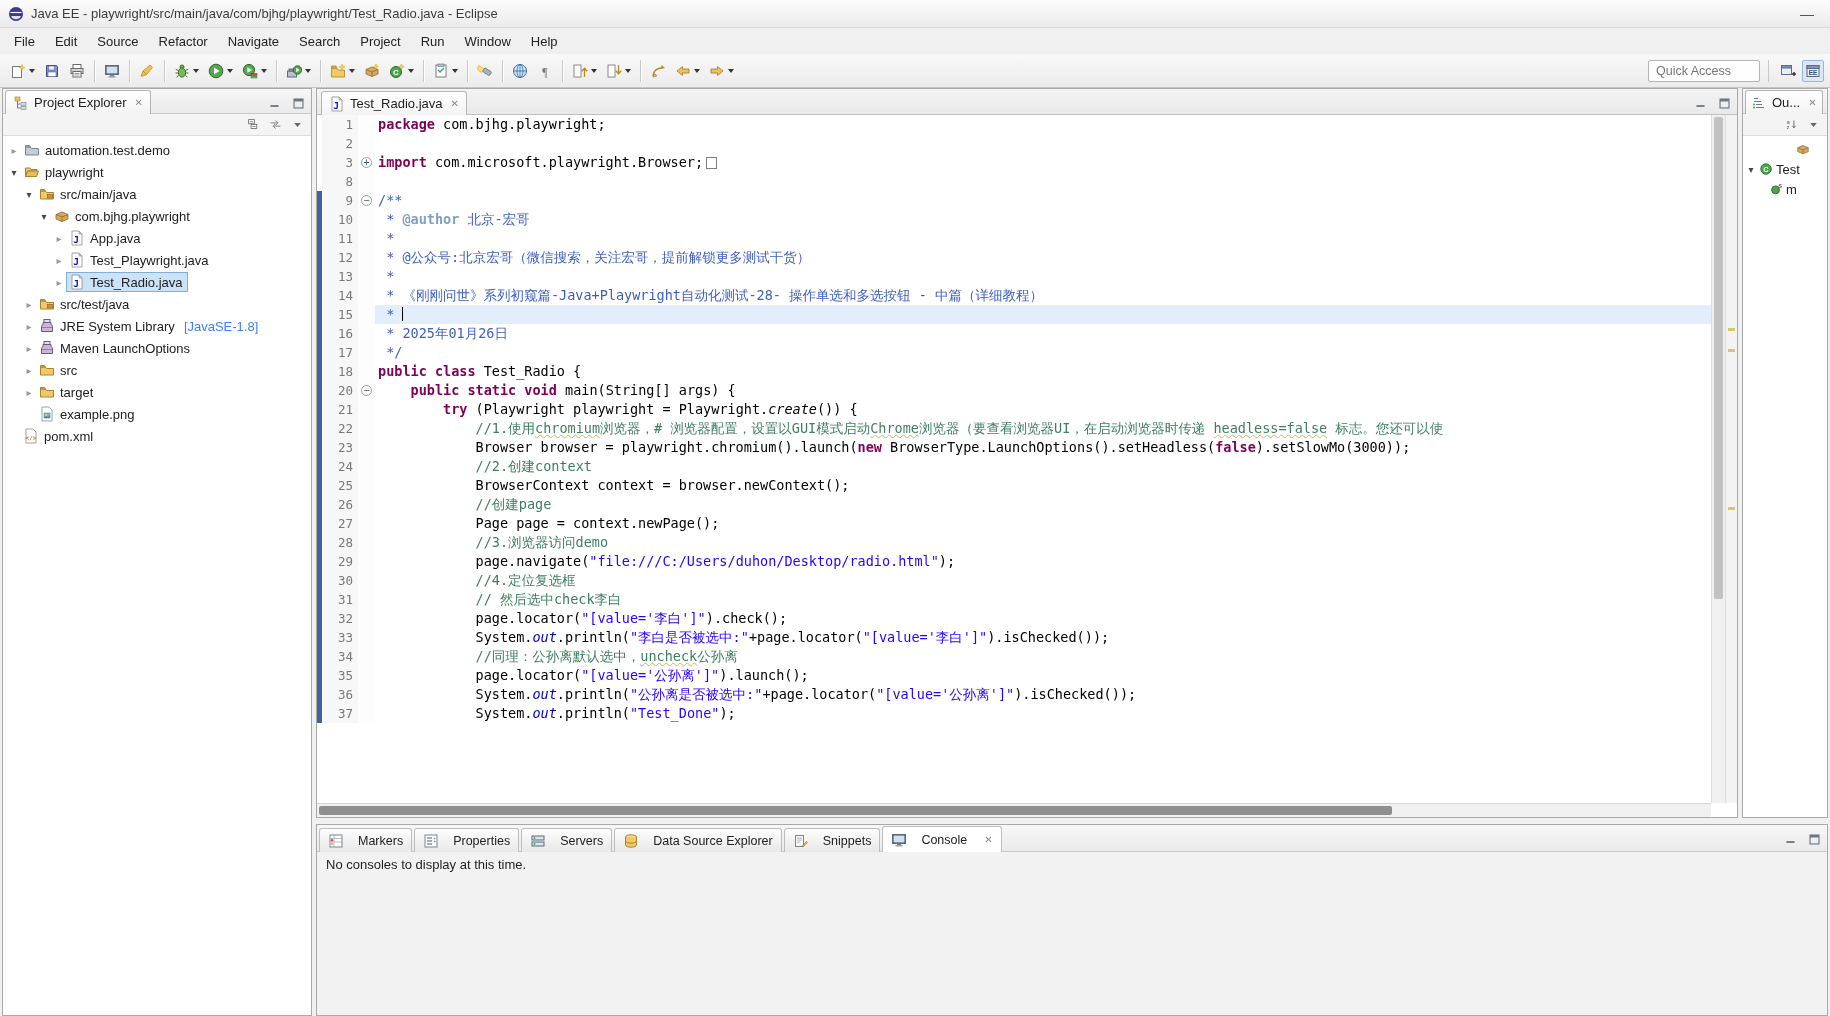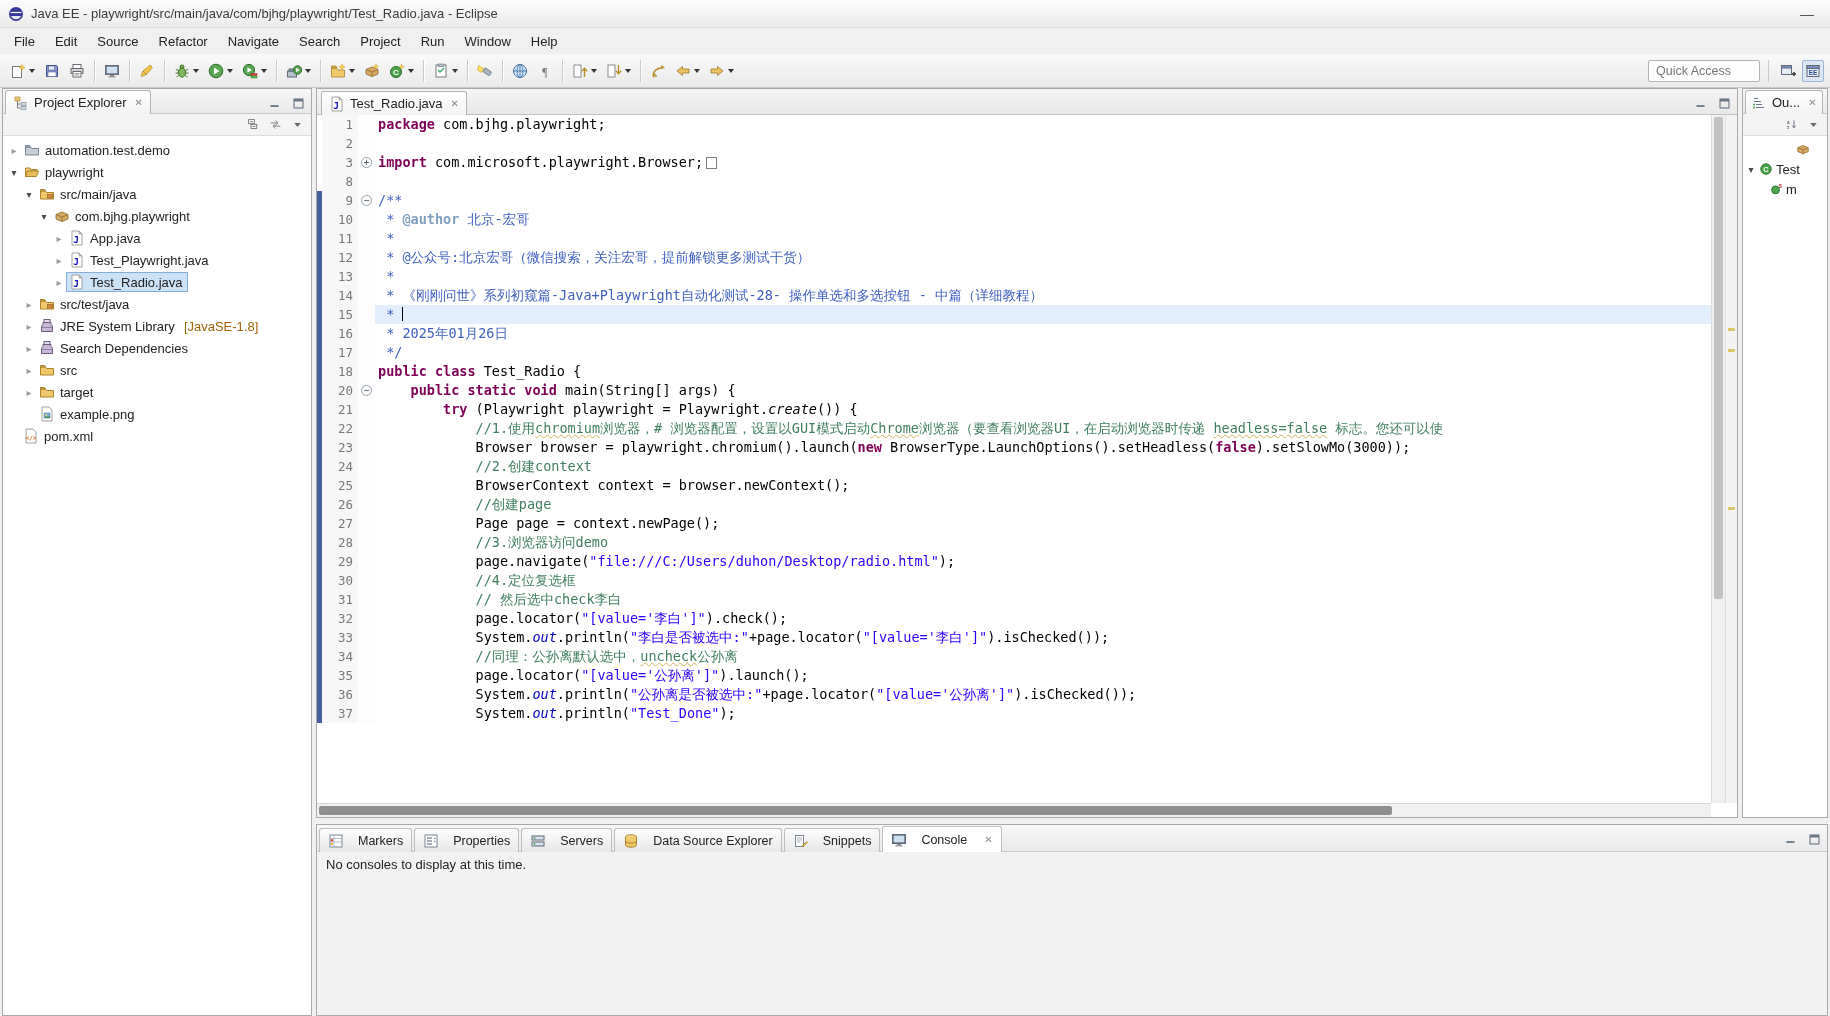--- a/index.html
+++ b/index.html
@@ -64,21 +64,21 @@
   .view-toolbar { height:22px; background:#f4f4f4; border-bottom:1px solid #dddddd;
     display:flex; justify-content:flex-end; align-items:center; gap:5px; padding:0 5px; flex:none; }
 
   
   .tree { flex:1; overflow:hidden; padding-top:3px; background:#fff; }
   .tree-row { height:22px; display:flex; align-items:center; white-space:nowrap; }
   .arrow { width:14px; flex:none; text-align:center; font-size:10px; color:#4a4a4a; }
   .arrow.col { color:#9a9a9a; }
   .row-inner { display:flex; align-items:center; gap:5px; padding:1px 4px 1px 2px; border:1px solid transparent; }
   .tree-row.selected .row-inner { background:#cbe2f7; border-color:#84aed6; }
-  .tsub { color:#a16207; margin-left:4px; }
+  .tsub { color:#3b82f6; margin-left:4px; }
 
   
   .editor-tabs { height:26px; background:linear-gradient(#f4f4f4,#e9e9e9); border-bottom:1px solid #c0c0c0;
     display:flex; align-items:flex-end; padding-left:2px; position:relative; flex:none; }
   .editor-body { position:relative; flex:1; overflow:hidden; background:#fff;
     font-family:"DejaVu Sans Mono","Liberation Mono",monospace; font-size:13.5px; }
   .code-scroll { position:absolute; top:0; left:0; right:26px; bottom:14px; overflow:hidden; }
   .cl { display:flex; height:19px; line-height:19px; white-space:pre; }
   .cbx { width:5px; flex:none; background:#ffffff; }
   .cbx.on { background:#44609f; }
@@ -566,21 +566,21 @@
         <div class="tree-row" style="padding-left: 19px;">
           <span class="arrow col">▸</span>
           <span class="row-inner">
             <span class="icon">
               <svg viewBox="0 0 16 16">
                 <path d="M4 4.5h8v2c1 .5 1.5 1.4 1.5 2.4v4.6h-11V8.9c0-1 .5-1.9 1.5-2.4z" fill="#c9b8d8" stroke="#6a5a7a"></path>
                 <rect x="5" y="1.5" width="6" height="3" fill="#e8e0f0" stroke="#6a5a7a"></rect>
                 <path d="M3 9.5h10" stroke="#6a5a7a" stroke-width="0.6"></path>
               </svg>
             </span>
-            <span class="tlabel">Search Dependencies</span>
+            <span class="tlabel">Maven LaunchOptions</span>
           </span>
         </div>
         <div class="tree-row" style="padding-left: 19px;">
           <span class="arrow col">▸</span>
           <span class="row-inner">
             <span class="icon">
               <svg viewBox="0 0 16 16">
                 <path d="M1.5 5h5l1 1.5h7V13h-13z" fill="#f2c96a" stroke="#a8842c"></path>
                 <path d="M1.5 5V3.5h4l1 1.5z" fill="#e2b44e" stroke="#a8842c"></path>
               </svg>

